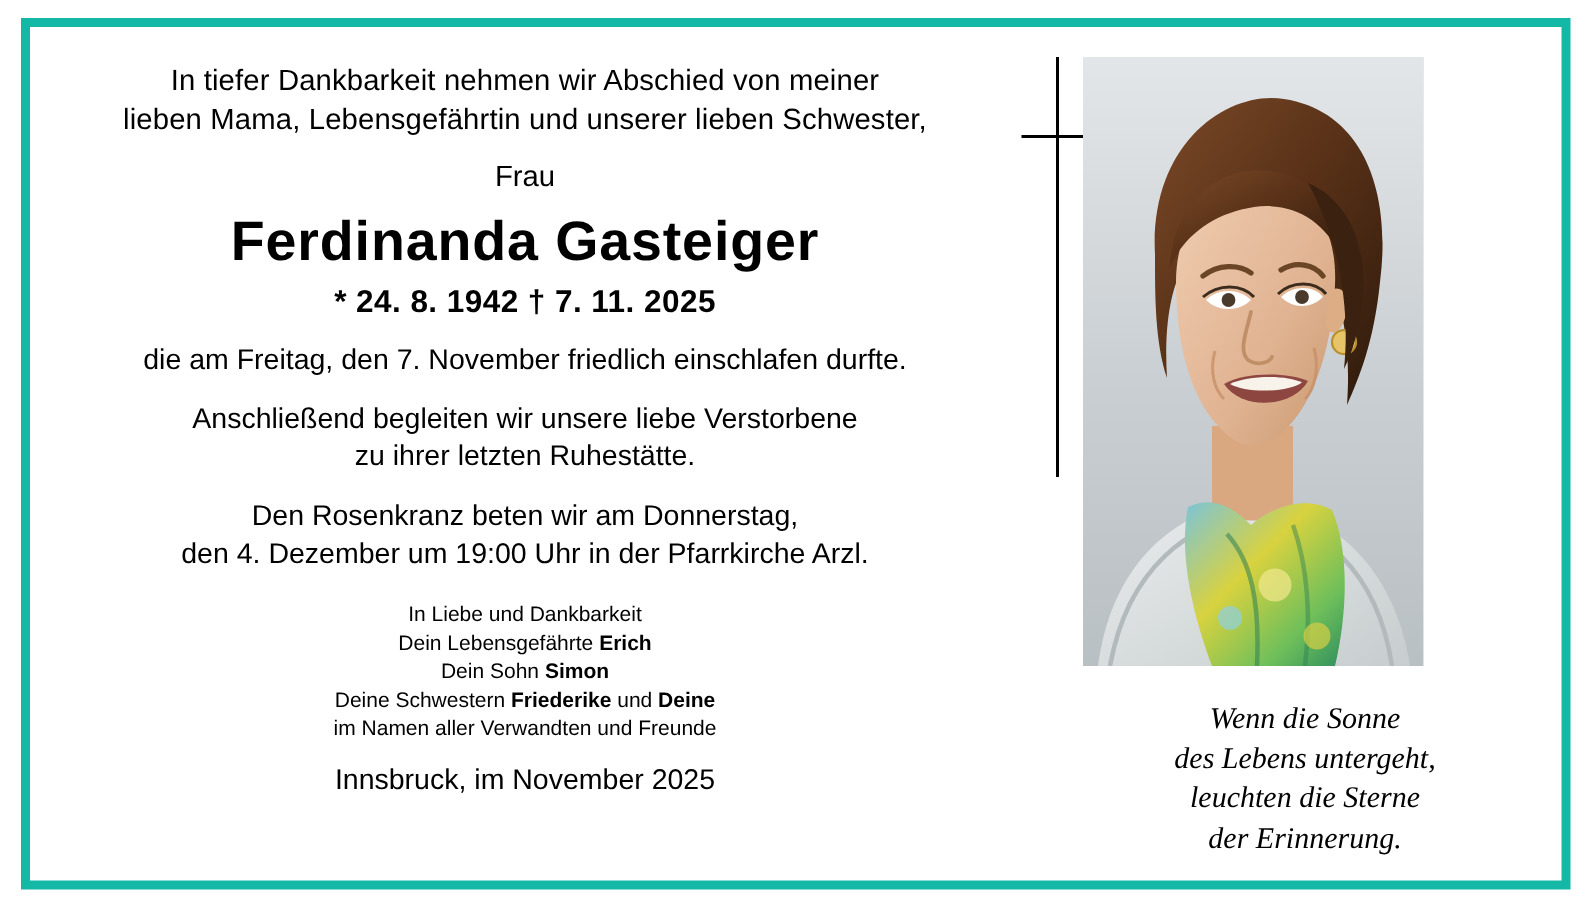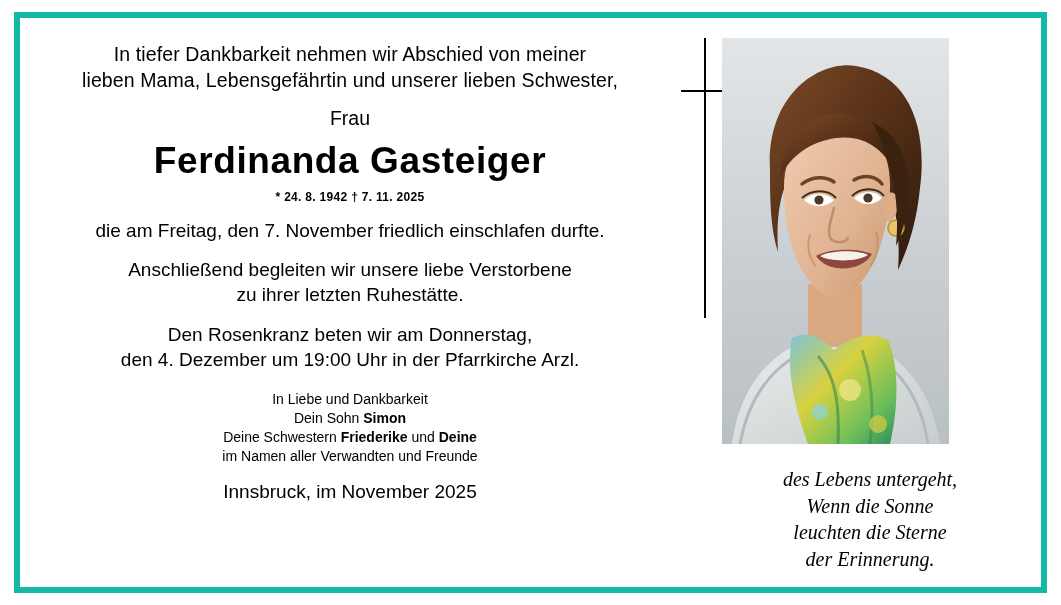--- a/index.html
+++ b/index.html
@@ -49,21 +49,21 @@
     margin-top: 14px;
   }
   .name {
     font-size: 37px;
     font-weight: bold;
     letter-spacing: 0.6px;
     margin-top: 12px;
     line-height: 1.05;
   }
   .dates {
-    font-size: 12px;
+    font-size: 21px;
     font-weight: bold;
     margin-top: 9px;
     letter-spacing: 0.3px;
   }
   .para {
     font-size: 19px;
     line-height: 1.34;
     margin-top: 14px;
   }
   .para.tight {
@@ -158,20 +158,21 @@
         <div>zu ihrer letzten Ruhestätte.</div>
       </div>
 
       <div class="para">
         <div>Den Rosenkranz beten wir am Donnerstag,</div>
         <div>den 4. Dezember um 19:00 Uhr in der Pfarrkirche Arzl.</div>
       </div>
 
       <div class="family">
         <div>In Liebe und Dankbarkeit</div>
+        <div><span>Dein Lebensgefährte </span><b>Erich</b></div>
         <div><span>Dein Sohn </span><b>Simon</b></div>
         <div><span>Deine Schwestern </span><b>Friederike</b><span> und </span><b>Deine</b></div>
         <div>im Namen aller Verwandten und Freunde</div>
       </div>
 
       <div class="place">Innsbruck, im November 2025</div>
     </div>
 
     <div class="cross-wrap">
       <div class="cross-v"></div>
@@ -247,20 +248,20 @@
 
         <path d="M88 196 C 84 210, 88 222, 94 228" fill="none" stroke="#c79068" stroke-width="2" opacity="0.8"></path>
         <path d="M154 194 C 158 208, 154 222, 148 228" fill="none" stroke="#c79068" stroke-width="2" opacity="0.8"></path>
 
         <path d="M58 140 C 60 96, 92 72, 124 76 C 158 80, 176 106, 174 140 C 166 112, 142 96, 114 100 C 88 104, 68 118, 58 140 Z" fill="url(#hair)"></path>
         <path d="M150 84 C 178 96, 190 128, 186 162 C 184 182, 180 196, 174 208 C 178 170, 172 124, 150 84 Z" fill="#3a2110"></path>
       </svg>
     </div>
 
     <div class="verse">
+      <div>Wenn die Sonne</div>
       <div>des Lebens untergeht,</div>
-      <div>Wenn die Sonne</div>
       <div>leuchten die Sterne</div>
       <div>der Erinnerung.</div>
     </div>
 
   </div>
 </div>
 
 </body></html>

